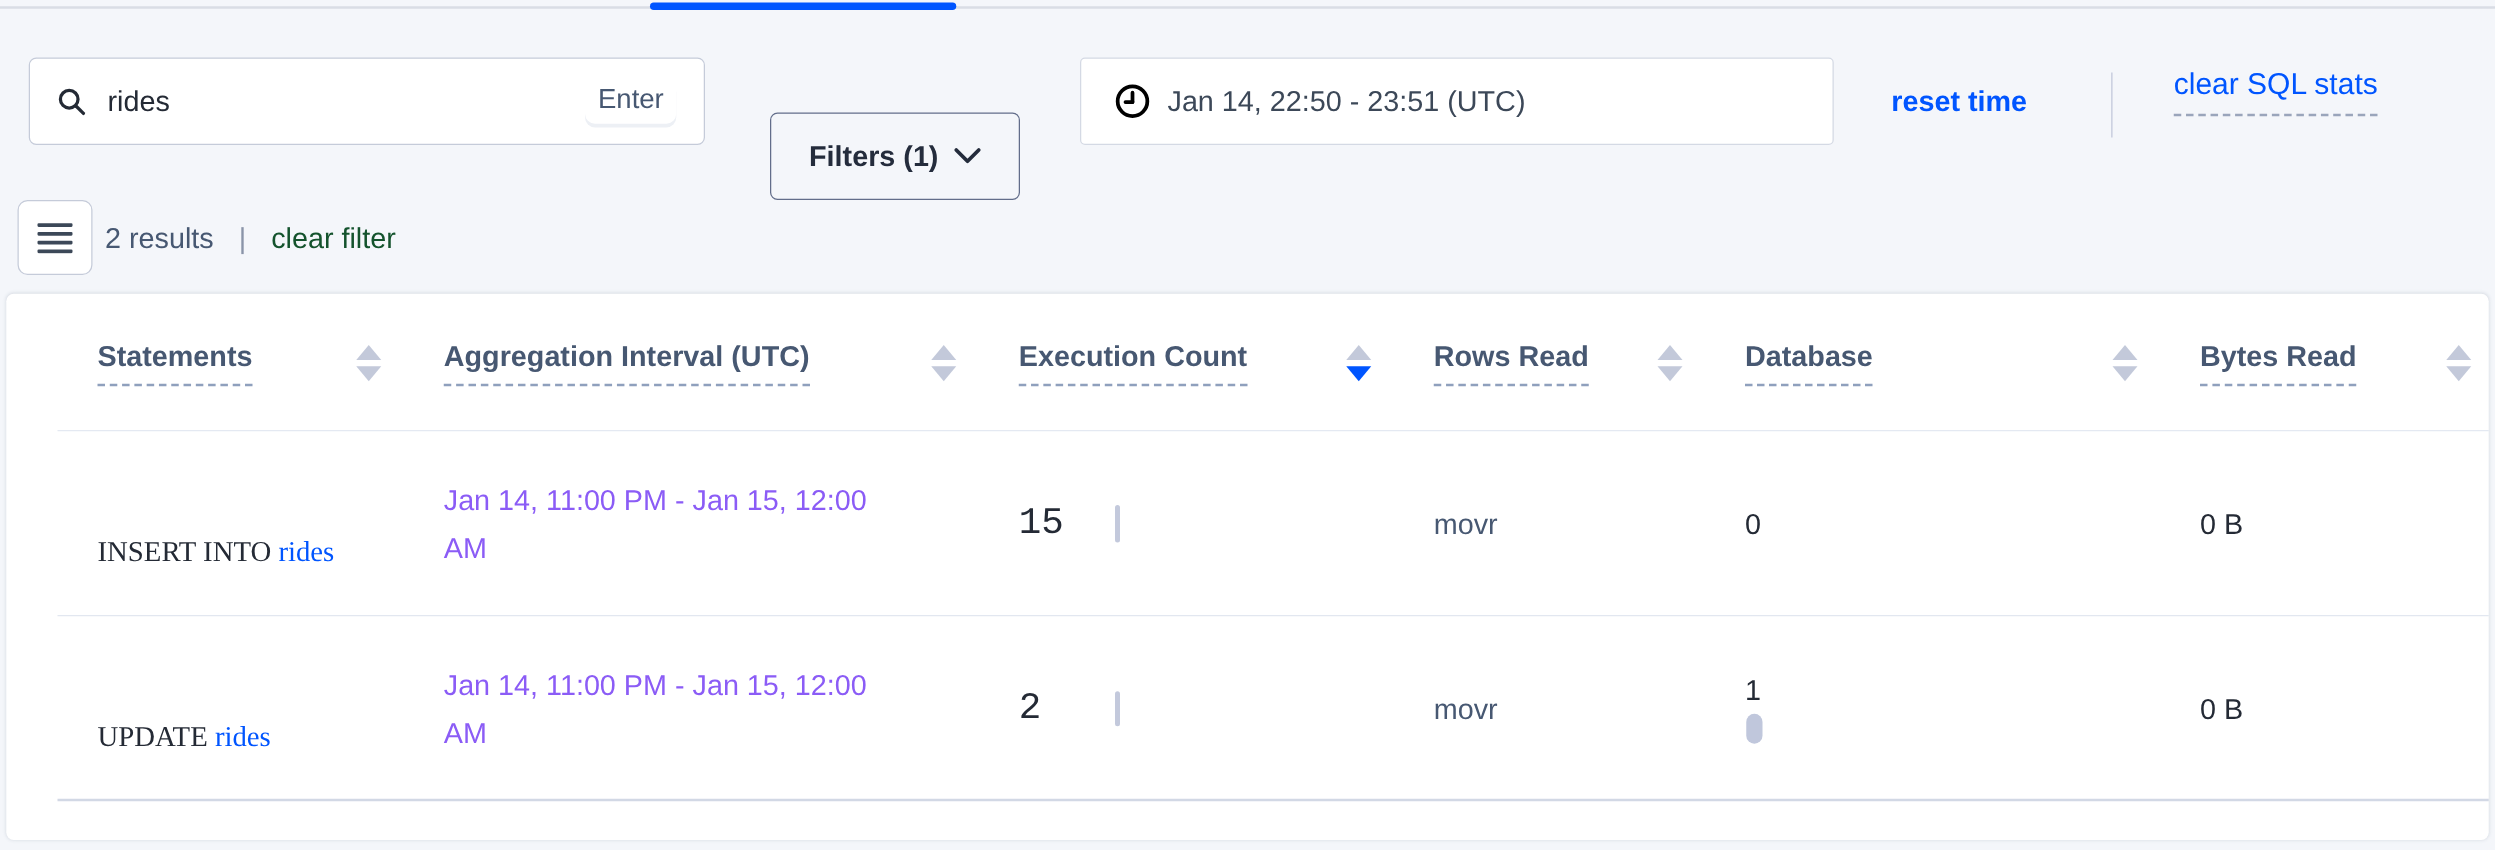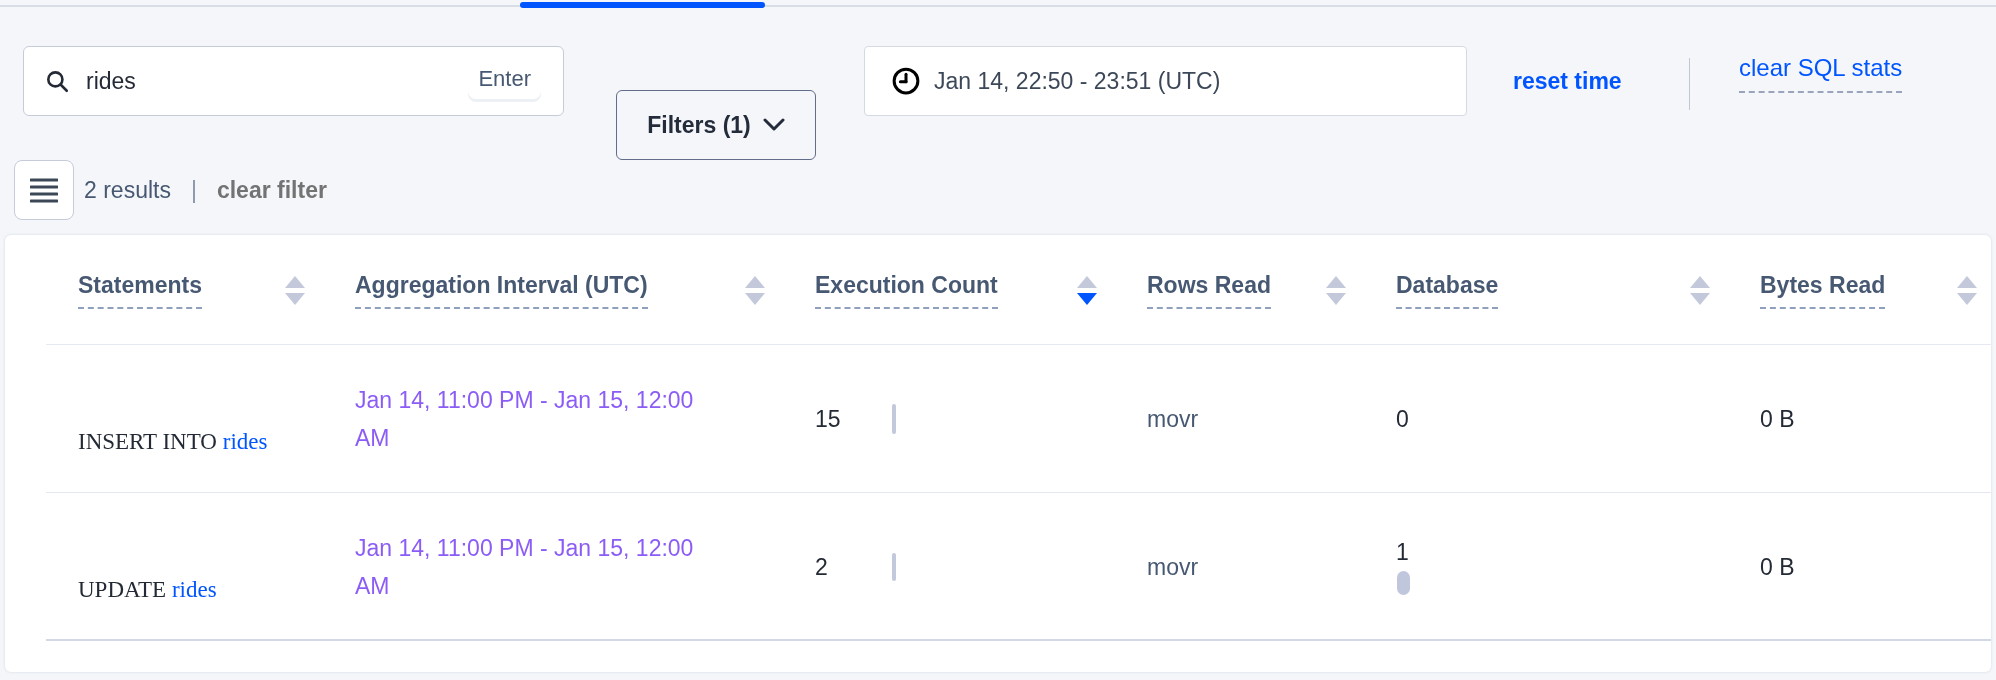--- a/index.html
+++ b/index.html
@@ -62,21 +62,21 @@
     position:absolute; left:14px; top:160px; width:60px; height:60px;
     background:#fff; border:1px solid #c5cbd9; border-radius:8px;
     display:flex; align-items:center; justify-content:center; cursor:pointer;
   }
   .results-bar {
     position:absolute; left:84px; top:160px; height:60px;
     display:flex; align-items:center; gap:20px; font-size:23px;
   }
   .results-count { color:#475872; }
   .results-sep { color:#8a94a8; }
-  .clear-filter { color:#737373; font-weight:700; cursor:pointer; }
+  .clear-filter { color:#14532d; font-weight:400; cursor:pointer; }
 
   
   .card {
     position:absolute; left:5px; top:235px; width:1986px; height:437px;
     background:#fff; border-radius:6px;
     box-shadow:0 0 3px rgba(67,90,111,0.18);
   }
   .row-grid {
     display:grid;
     grid-template-columns:277px 460px 332px 249px 364px auto;
@@ -106,21 +106,21 @@
   .tfoot { height:31px; }
 
   .stmt-cell {
     max-width:200px;
     font-family:Liberation Serif, serif;
     font-size:23px; line-height:38px; color:#242a35;margin-top:45px;
   }
   .stmt-link { color:#0055ff; cursor:pointer; }
   .interval-cell { max-width:345px; font-size:23px; line-height:38px; color:#8b5cf6; }
   .exec-cell { display:flex; align-items:center; }
-  .exec-num { font-size:23px; color:#242a35; min-width:50px; }
+  .exec-num { font-size:30px; color:#242a35; min-width:50px;font-family:Liberation Mono, monospace; }
   .exec-bar { width:4px; height:30px; border-radius:2px; background:#c3c9dc; margin-left:27px; }
   .db-cell { font-size:23px; color:#475872; }
   .num-cell { font-size:23px; color:#242a35; }
   .rows-cell { display:flex; flex-direction:column; align-items:flex-start; }
   .rows-bar { width:13px; height:24px; border-radius:7px; background:#c0c7dc; margin-top:5px; margin-left:1px; }
 </style>
 </head>
 <body>
 
 <div class="tab-line"></div>

